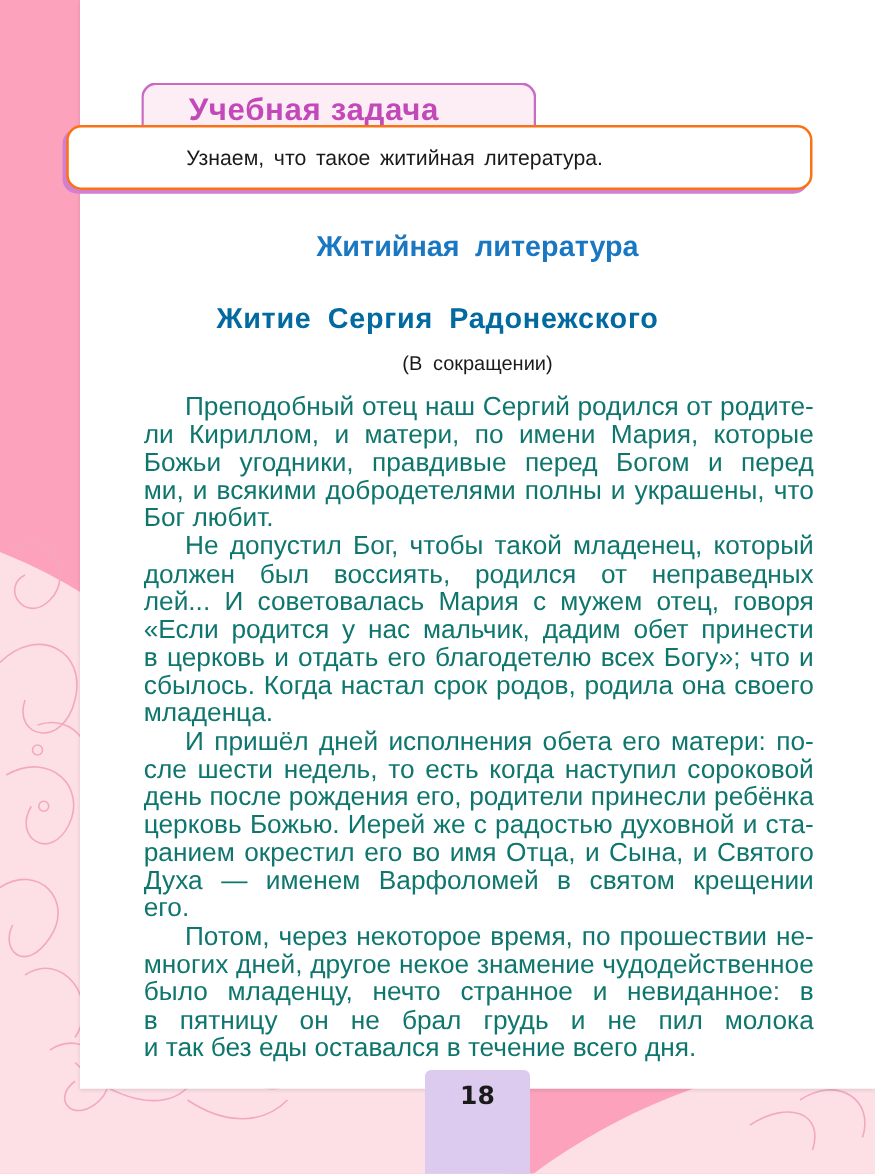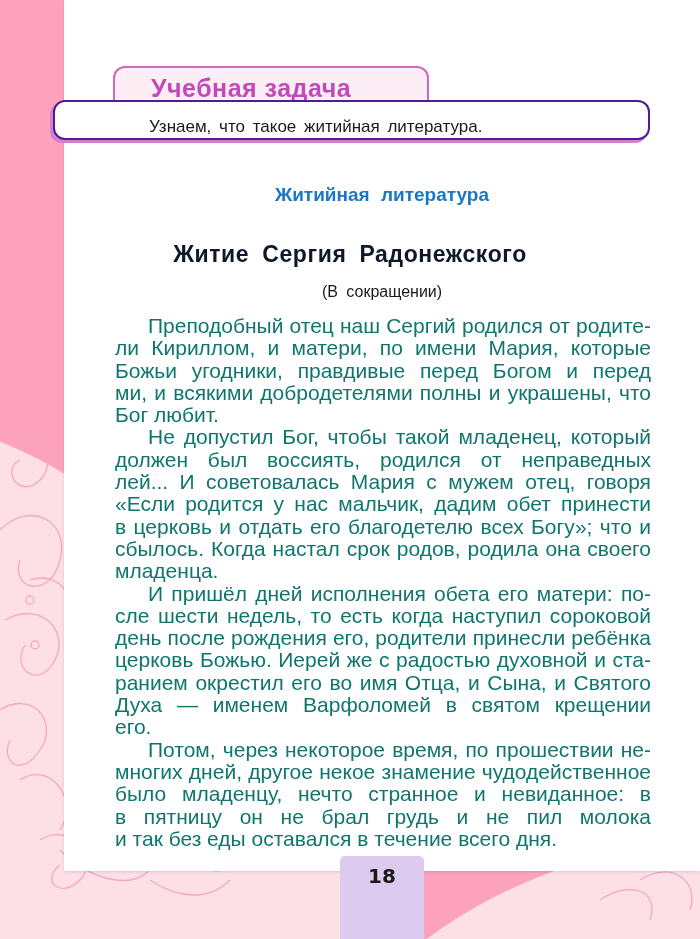--- a/index.html
+++ b/index.html
@@ -33,35 +33,35 @@
     .task-tab {
       position: absolute; left: 113px; top: 66px; width: 316px; height: 44px;
       background: #fdeef6; border: 2px solid #c96bc4; border-bottom: none;
       border-radius: 12px 12px 0 0; box-sizing: border-box;
     }
     .task-tab-label {
       position: absolute; left: 36px; top: 6px; font-weight: bold; font-size: 25px;
       color: #c24ab8; letter-spacing: 0.5px;
     }
     .task-box {
-      position: absolute; left: 53px; top: 100px; width: 597px; height: 40px;
-      background: #ffffff; border: 2px solid #4c1d95; border-radius: 12px;
+      position: absolute; left: 53px; top: 100px; width: 597px; height: 52px;
+      background: #ffffff; border: 2px solid #f97316; border-radius: 12px;
       box-shadow: -3px 3px 0 #d27fd0; box-sizing: border-box; padding-left: 32px;
     }
     .task-text {
       position: absolute; left: 94px; top: 15px; font-size: 17px; color: #1a1a1a;
       word-spacing: 3px;
     }
     .h-section {
       position: absolute; left: 64px; width: 636px; text-align: center;
-      top: 184px; font-size: 19px; font-weight: bold; color: #1a77c2; word-spacing: 6px;
+      top: 184px; font-size: 23px; font-weight: bold; color: #1a77c2; word-spacing: 6px;
     }
     .h-title {
       position: absolute; left: 64px; width: 572px; text-align: center;
-      top: 241px; font-size: 23px; font-weight: bold; color: #0f172a; word-spacing: 6px;
+      top: 241px; font-size: 23px; font-weight: bold; color: #0369a1; word-spacing: 6px;
       letter-spacing: 0.6px;
     }
     .h-sub {
       position: absolute; left: 64px; width: 636px; text-align: center;
       top: 283px; font-size: 16px; color: #1a1a1a; word-spacing: 4px;
     }
     .body-text {
       position: absolute; left: 115px; top: 315px; width: 536px;
       font-size: 21px; line-height: 22.3px; color: #0f766e;
     }

